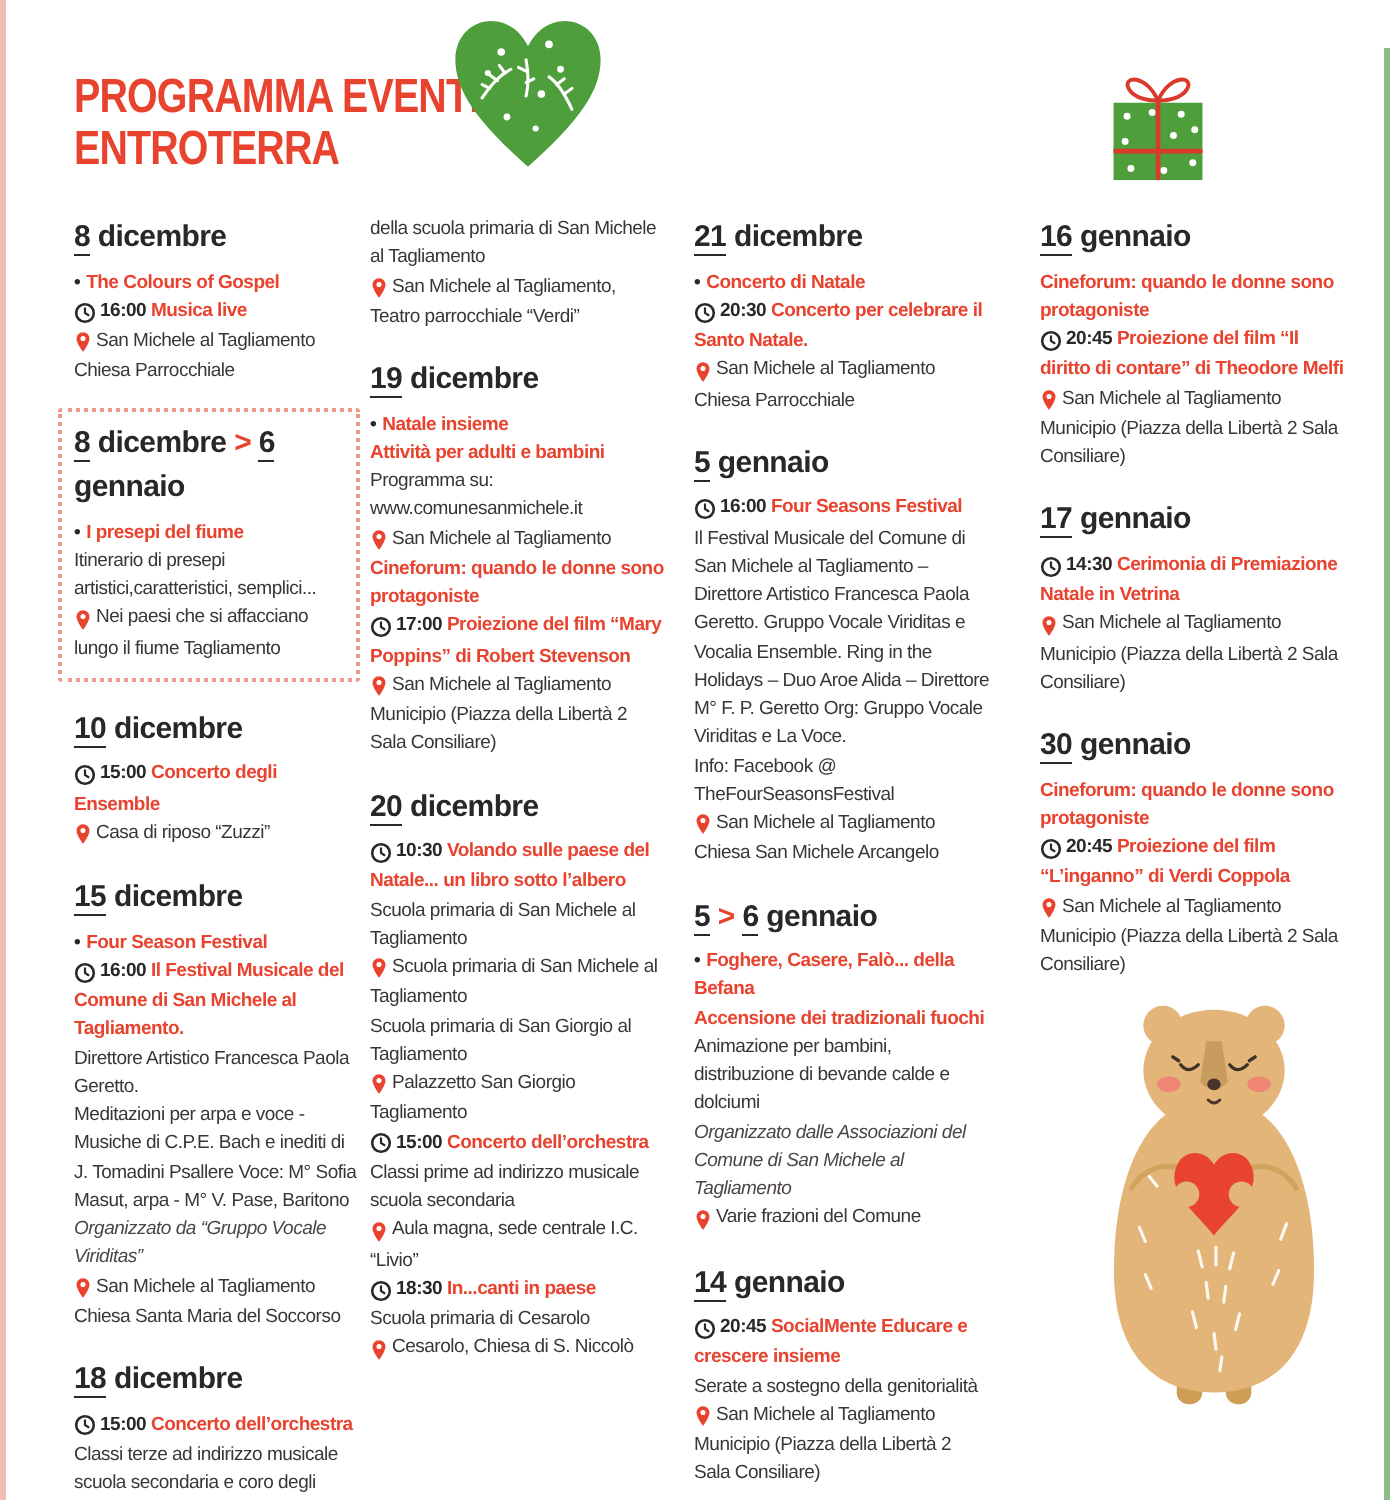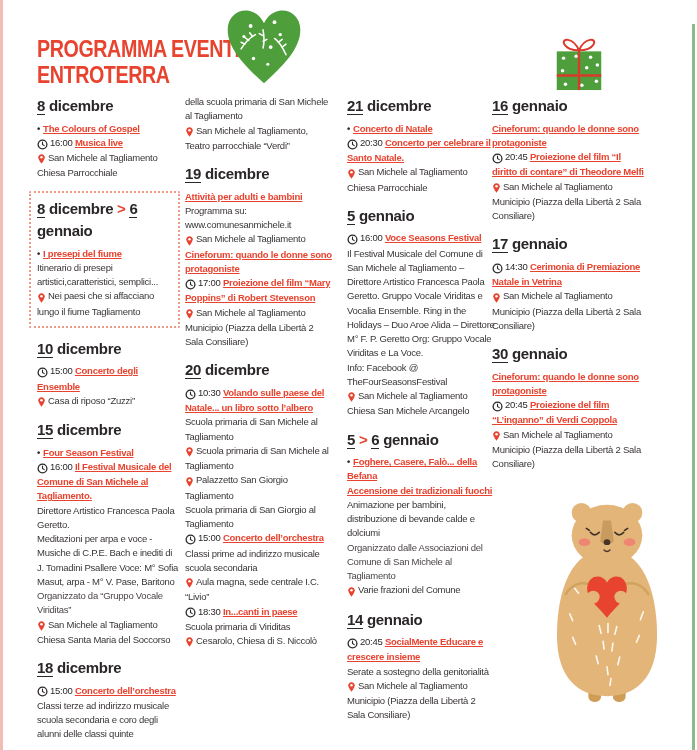--- a/index.html
+++ b/index.html
@@ -11,32 +11,32 @@
   .title{position:absolute;left:37px;top:36px;margin:0;color:var(--accent,#e8432f);
          font-weight:bold;font-size:24px;line-height:1.08;letter-spacing:-.5px;
          transform:scaleX(.82);transform-origin:left top;white-space:nowrap;}
   .title div{display:block;}
 
   .column{position:absolute;top:95px;font-size:9.5px;line-height:1.5;letter-spacing:-.25px;
           color:var(--text,#3a3536);}
   #col0{left:37px;width:143px;}
   #col1{left:185px;width:147px;}
   #col2{left:347px;width:148px;}
-  #col3{left:492px;width:152px;}
-
-  .event{margin:0 0 10px;}
+  #col3{left:520px;width:152px;}
+
+  .event{margin:13px 0 10px;}
   .event.boxed{border:2px dotted var(--boxborder,#ef9a89);border-radius:2px;
                margin:3px 0 10px -8px;padding:5px 4px 7px 6px;}
   .date{font-size:15px;font-weight:bold;color:var(--dark,#2b2728);margin:0 0 4px;letter-spacing:-.3px;}
   .date .num{border-bottom:1.5px solid currentColor;}
   .date .sep{color:var(--accent,#e8432f);}
   .line{margin:0;}
-  .red{color:var(--accent,#e8432f);font-weight:bold;text-decoration:underline;}
-  .em{color:#4c4647;}
-  .tnum{font-weight:normal;color:var(--dark,#2b2728);}
+  .red{color:var(--accent,#e8432f);font-weight:bold;}
+  .em{font-style:italic;color:#4c4647;}
+  .tnum{font-weight:bold;color:var(--dark,#2b2728);}
   .bullet{font-weight:bold;margin-right:3px;color:var(--dark,#2b2728);}
   .icon{display:inline-block;vertical-align:-1px;margin-right:2px;}
   .icon svg{display:inline-block;vertical-align:middle;}
 
   .heart-deco{position:absolute;left:221px;top:5px;}
   .gift-deco{position:absolute;left:550px;top:31px;}
   .bear-deco{position:absolute;left:548px;top:498px;}
 </style>
 </head>
 <body>
@@ -203,20 +203,21 @@
   <div class="column" id="col1">
       <section class="event">
         <div class="line">della scuola primaria di San Michele al Tagliamento</div>
         <div class="line"><span class="icon"><svg width="9" height="12" viewBox="0 0 12 15">
               <path d="M6 1C3.4 1 1.7 3 1.7 5.3 1.7 8.4 6 14 6 14s4.3-5.6 4.3-8.7C10.3 3 8.6 1 6 1z" fill="#e8432f"></path>
               <circle cx="6" cy="5.2" r="1.7" fill="#fff"></circle>
             </svg></span><span>San Michele al Tagliamento, Teatro parrocchiale “Verdi”</span></div>
       </section>
       <section class="event">
         <h3 class="date"><span class="num">19</span><span> dicembre</span></h3>
+        <div class="line"><span class="bullet">•</span><span class="red">Natale insieme</span></div>
         <div class="line"><span class="red">Attività per adulti e bambini</span></div>
         <div class="line">Programma su: www.comunesanmichele.it</div>
         <div class="line"><span class="icon"><svg width="9" height="12" viewBox="0 0 12 15">
               <path d="M6 1C3.4 1 1.7 3 1.7 5.3 1.7 8.4 6 14 6 14s4.3-5.6 4.3-8.7C10.3 3 8.6 1 6 1z" fill="#e8432f"></path>
               <circle cx="6" cy="5.2" r="1.7" fill="#fff"></circle>
             </svg></span><span>San Michele al Tagliamento</span></div>
         <div class="line"><span class="red">Cineforum: quando le donne sono protagoniste</span></div>
         <div class="line"><span class="icon"><svg width="11" height="11" viewBox="0 0 12 12">
               <circle cx="6" cy="6" r="4.8" fill="none" stroke="#2b2728" stroke-width="1.4"></circle>
               <path d="M6 3.4V6l1.9 1.2" fill="none" stroke="#2b2728" stroke-width="1.2" stroke-linecap="round"></path>
@@ -230,39 +231,39 @@
         <h3 class="date"><span class="num">20</span><span> dicembre</span></h3>
         <div class="line"><span class="icon"><svg width="11" height="11" viewBox="0 0 12 12">
               <circle cx="6" cy="6" r="4.8" fill="none" stroke="#2b2728" stroke-width="1.4"></circle>
               <path d="M6 3.4V6l1.9 1.2" fill="none" stroke="#2b2728" stroke-width="1.2" stroke-linecap="round"></path>
             </svg></span><span class="tnum">10:30</span> <span class="red">Volando sulle paese del Natale... un libro sotto l’albero</span></div>
         <div class="line">Scuola primaria di San Michele al Tagliamento</div>
         <div class="line"><span class="icon"><svg width="9" height="12" viewBox="0 0 12 15">
               <path d="M6 1C3.4 1 1.7 3 1.7 5.3 1.7 8.4 6 14 6 14s4.3-5.6 4.3-8.7C10.3 3 8.6 1 6 1z" fill="#e8432f"></path>
               <circle cx="6" cy="5.2" r="1.7" fill="#fff"></circle>
             </svg></span><span>Scuola primaria di San Michele al Tagliamento</span></div>
+        <div class="line">Scuola primaria di San Giorgio al Tagliamento</div>
         <div class="line"><span class="icon"><svg width="9" height="12" viewBox="0 0 12 15">
               <path d="M6 1C3.4 1 1.7 3 1.7 5.3 1.7 8.4 6 14 6 14s4.3-5.6 4.3-8.7C10.3 3 8.6 1 6 1z" fill="#e8432f"></path>
               <circle cx="6" cy="5.2" r="1.7" fill="#fff"></circle>
             </svg></span><span>Palazzetto San Giorgio Tagliamento</span></div>
-        <div class="line">Scuola primaria di San Giorgio al Tagliamento</div>
         <div class="line"><span class="icon"><svg width="11" height="11" viewBox="0 0 12 12">
               <circle cx="6" cy="6" r="4.8" fill="none" stroke="#2b2728" stroke-width="1.4"></circle>
               <path d="M6 3.4V6l1.9 1.2" fill="none" stroke="#2b2728" stroke-width="1.2" stroke-linecap="round"></path>
             </svg></span><span class="tnum">15:00</span> <span class="red">Concerto dell’orchestra</span></div>
         <div class="line">Classi prime ad indirizzo musicale scuola secondaria</div>
         <div class="line"><span class="icon"><svg width="9" height="12" viewBox="0 0 12 15">
               <path d="M6 1C3.4 1 1.7 3 1.7 5.3 1.7 8.4 6 14 6 14s4.3-5.6 4.3-8.7C10.3 3 8.6 1 6 1z" fill="#e8432f"></path>
               <circle cx="6" cy="5.2" r="1.7" fill="#fff"></circle>
             </svg></span><span>Aula magna, sede centrale I.C. “Livio”</span></div>
         <div class="line"><span class="icon"><svg width="11" height="11" viewBox="0 0 12 12">
               <circle cx="6" cy="6" r="4.8" fill="none" stroke="#2b2728" stroke-width="1.4"></circle>
               <path d="M6 3.4V6l1.9 1.2" fill="none" stroke="#2b2728" stroke-width="1.2" stroke-linecap="round"></path>
             </svg></span><span class="tnum">18:30</span> <span class="red">In...canti in paese</span></div>
-        <div class="line">Scuola primaria di Viriditas</div>
+        <div class="line">Scuola primaria di Cesarolo</div>
         <div class="line"><span class="icon"><svg width="9" height="12" viewBox="0 0 12 15">
               <path d="M6 1C3.4 1 1.7 3 1.7 5.3 1.7 8.4 6 14 6 14s4.3-5.6 4.3-8.7C10.3 3 8.6 1 6 1z" fill="#e8432f"></path>
               <circle cx="6" cy="5.2" r="1.7" fill="#fff"></circle>
             </svg></span><span>Cesarolo, Chiesa di S. Niccolò</span></div>
       </section>
     </div>
   <div class="column" id="col2">
       <section class="event">
         <h3 class="date"><span class="num">21</span><span> dicembre</span></h3>
         <div class="line"><span class="bullet">•</span><span class="red">Concerto di Natale</span></div>
@@ -273,21 +274,21 @@
         <div class="line"><span class="icon"><svg width="9" height="12" viewBox="0 0 12 15">
               <path d="M6 1C3.4 1 1.7 3 1.7 5.3 1.7 8.4 6 14 6 14s4.3-5.6 4.3-8.7C10.3 3 8.6 1 6 1z" fill="#e8432f"></path>
               <circle cx="6" cy="5.2" r="1.7" fill="#fff"></circle>
             </svg></span><span>San Michele al Tagliamento Chiesa Parrocchiale</span></div>
       </section>
       <section class="event">
         <h3 class="date"><span class="num">5</span><span> gennaio</span></h3>
         <div class="line"><span class="icon"><svg width="11" height="11" viewBox="0 0 12 12">
               <circle cx="6" cy="6" r="4.8" fill="none" stroke="#2b2728" stroke-width="1.4"></circle>
               <path d="M6 3.4V6l1.9 1.2" fill="none" stroke="#2b2728" stroke-width="1.2" stroke-linecap="round"></path>
-            </svg></span><span class="tnum">16:00</span> <span class="red">Voce Seasons Festival</span></div>
+            </svg></span><span class="tnum">16:00</span> <span class="red">Four Seasons Festival</span></div>
         <div class="line">Il Festival Musicale del Comune di San Michele al Tagliamento – Direttore Artistico Francesca Paola Geretto. Gruppo Vocale Viriditas e Vocalia Ensemble. Ring in the Holidays – Duo Aroe Alida – Direttore M° F. P. Geretto Org: Gruppo Vocale Viriditas e La Voce.</div>
         <div class="line">Info: Facebook @ TheFourSeasonsFestival</div>
         <div class="line"><span class="icon"><svg width="9" height="12" viewBox="0 0 12 15">
               <path d="M6 1C3.4 1 1.7 3 1.7 5.3 1.7 8.4 6 14 6 14s4.3-5.6 4.3-8.7C10.3 3 8.6 1 6 1z" fill="#e8432f"></path>
               <circle cx="6" cy="5.2" r="1.7" fill="#fff"></circle>
             </svg></span><span>San Michele al Tagliamento Chiesa San Michele Arcangelo</span></div>
       </section>
       <section class="event">
         <h3 class="date"><span class="num">5</span><span> </span><span class="sep">&gt;</span><span> </span><span class="num">6</span><span> gennaio</span></h3>
         <div class="line"><span class="bullet">•</span><span class="red">Foghere, Casere, Falò... della Befana</span></div>

